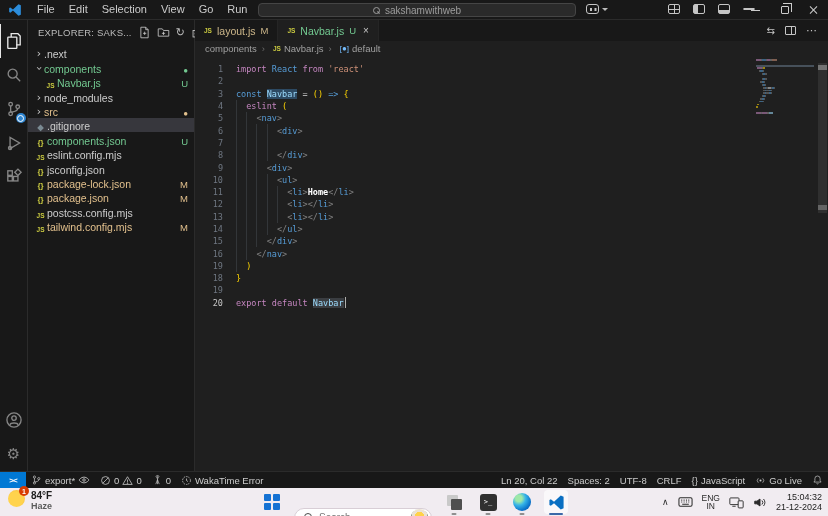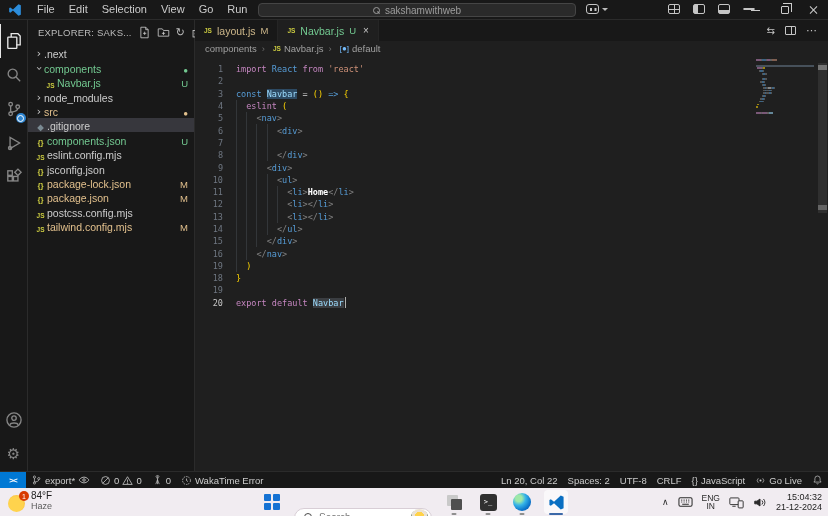--- a/index.html
+++ b/index.html
@@ -120,21 +120,21 @@
   .statusbar { height:17px; flex:0 0 17px; background:#181818; border-top:1px solid #2b2b2b;
     display:flex; align-items:center; color:#cccccc; font-size:9.5px; }
   .sb-item { display:flex; align-items:center; gap:3px; padding:0 5px; height:100%; }
   .sb-item svg { stroke:#cccccc; fill:none; stroke-width:1; }
   .remote { background:#0078d4; color:#fff; font-weight:bold; font-size:8px; letter-spacing:-1px;
     width:26px; justify-content:center; padding:0; }
   .sb-right { margin-left:auto; display:flex; align-items:center; height:100%; }
 
   
   .taskbar { height:28px; flex:0 0 28px; background:#f1ecf1; position:relative; display:flex; align-items:center; }
-  .weather { position:absolute; left:8px; top:2px; display:flex; gap:6px; align-items:flex-end; }
+  .weather { position:absolute; left:8px; top:2px; display:flex; gap:6px; align-items:flex-start;font-weight:bold; }
   .sun { width:17px; height:17px; border-radius:50%; background:radial-gradient(circle at 45% 55%, #ffd34d 0 55%, #f0a93a 100%); position:relative; }
   .wbadge { position:absolute; top:-4px; right:-4px; width:10px; height:10px; background:#d83b01; border-radius:50%;
     color:#fff; font-size:7px; display:flex; align-items:center; justify-content:center; }
   .wtext { display:flex; flex-direction:column; line-height:11px; }
   .wtemp { font-size:10px; color:#1d1d1d; } .wcond { font-size:9px; color:#5c5c5c; }
   .tb-center { margin:0 auto; display:flex; align-items:center; gap:10px; height:100%; }
   .start { width:16px; height:16px; display:grid; grid-template-columns:7px 7px; grid-template-rows:7px 7px; gap:1.5px; }
   .start div { background:#1572d3; border-radius:1px; }
   .tb-search { width:138px; height:20px; background:#ffffff; border:1px solid #d8ced6; border-radius:11px;
     display:flex; align-items:center; padding:0 3px 0 9px; gap:6px;margin-top:31px; }

